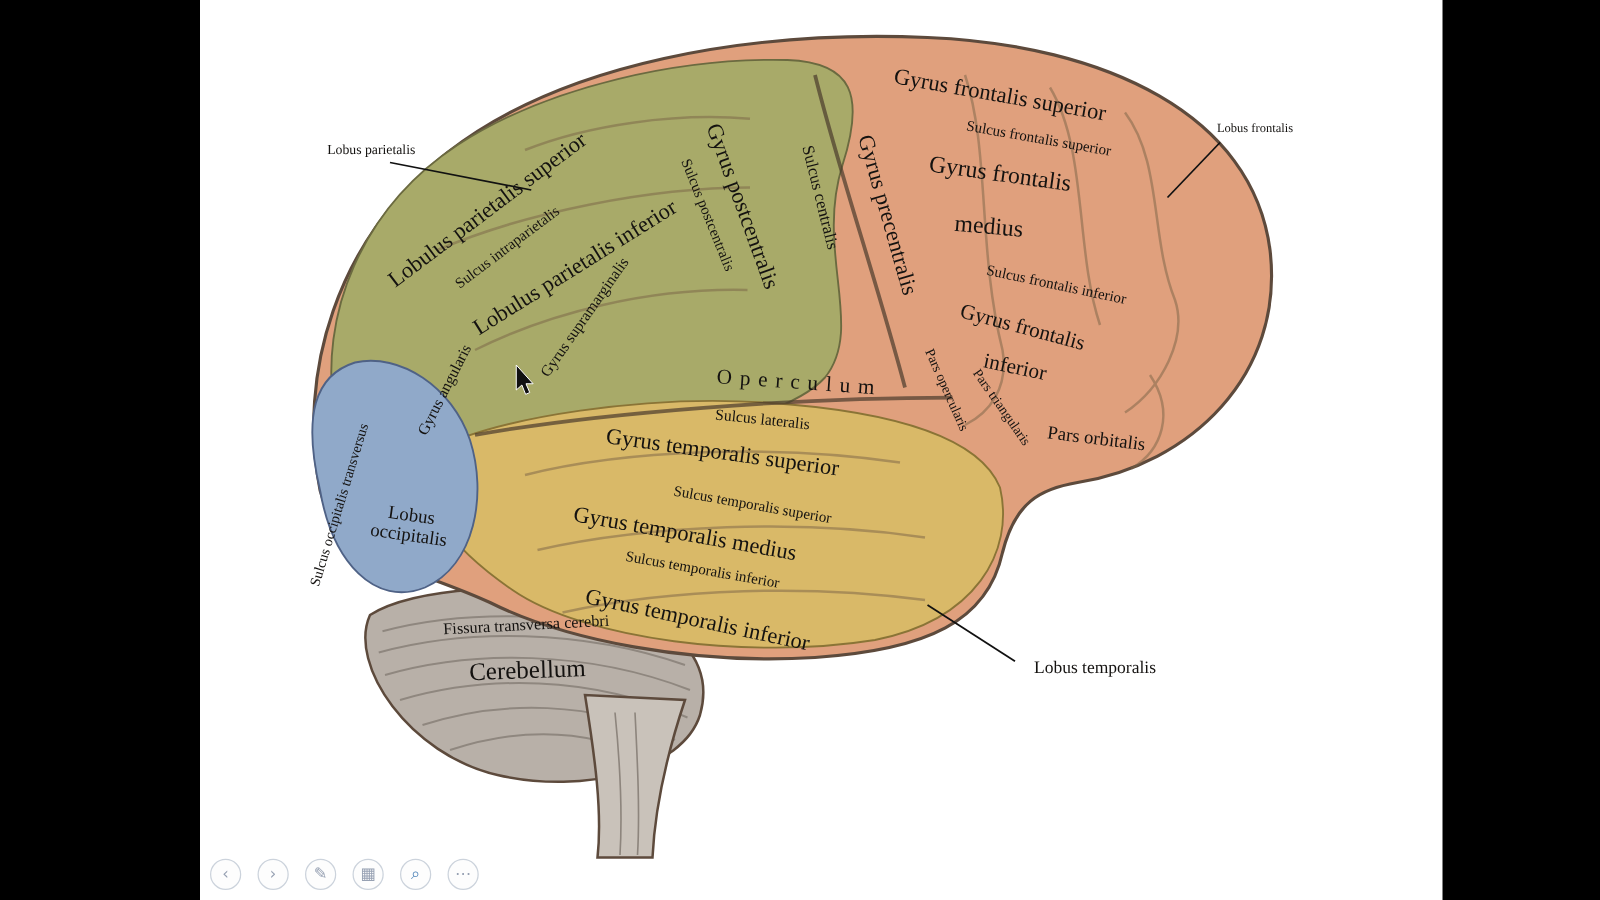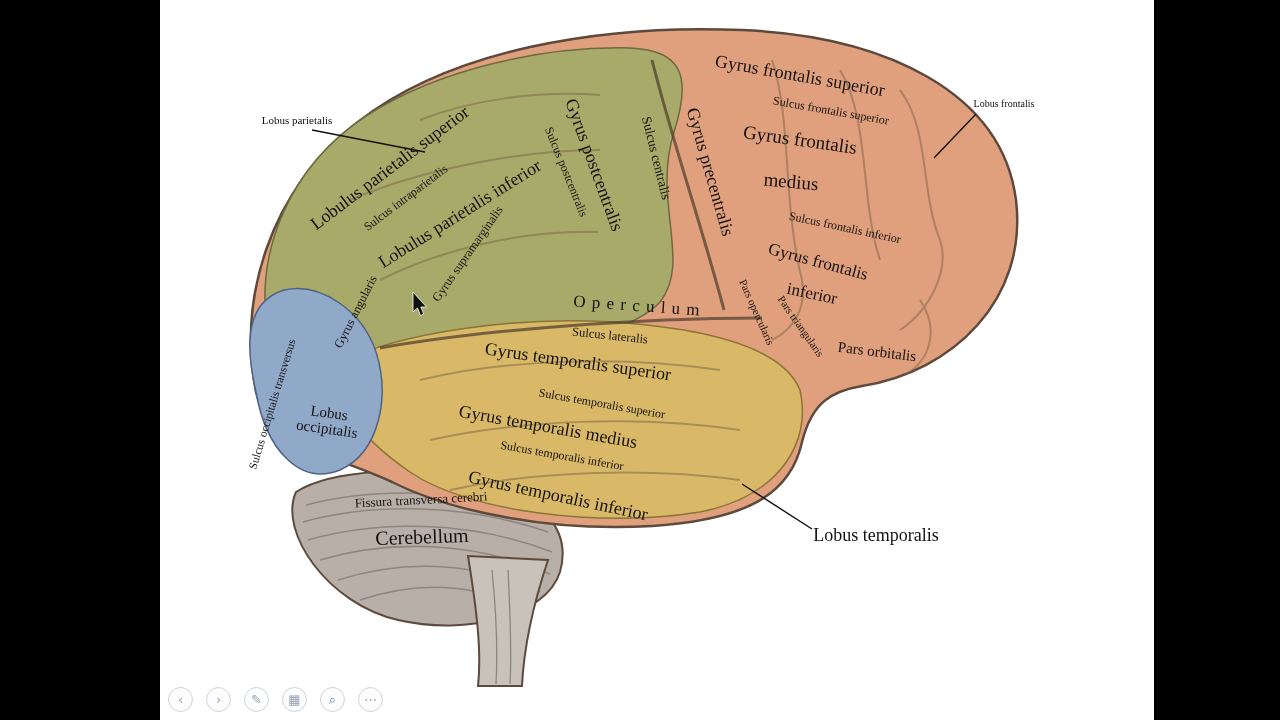--- a/index.html
+++ b/index.html
@@ -90,21 +90,21 @@
   <div class="lbl" style="left:757px;top:312px;font-size:11px;transform:translate(-50%,-50%) rotate(66deg);">Pars opercularis</div>
   <div class="lbl" style="left:801px;top:326px;font-size:11px;transform:translate(-50%,-50%) rotate(55deg);">Pars triangularis</div>
   <div class="lbl" style="left:877px;top:352px;font-size:15px;transform:translate(-50%,-50%) rotate(7deg);">Pars orbitalis</div>
   <div class="lbl" style="left:637px;top:306px;font-size:17px;letter-spacing:1px;transform:translate(-50%,-50%) rotate(4deg);">O p e r c u l u m</div>
   <div class="lbl" style="left:610px;top:336px;font-size:12.5px;transform:translate(-50%,-50%) rotate(6deg);">Sulcus lateralis</div>
   <div class="lbl" style="left:578px;top:362px;font-size:18px;transform:translate(-50%,-50%) rotate(8deg);">Gyrus temporalis superior</div>
   <div class="lbl" style="left:602px;top:404px;font-size:12px;transform:translate(-50%,-50%) rotate(10deg);">Sulcus temporalis superior</div>
   <div class="lbl" style="left:548px;top:427px;font-size:18px;transform:translate(-50%,-50%) rotate(10deg);">Gyrus temporalis medius</div>
   <div class="lbl" style="left:562px;top:456px;font-size:12px;transform:translate(-50%,-50%) rotate(10deg);">Sulcus temporalis inferior</div>
   <div class="lbl" style="left:558px;top:496px;font-size:18px;transform:translate(-50%,-50%) rotate(12deg);">Gyrus temporalis inferior</div>
-  <div class="lbl" style="left:876px;top:535px;font-size:18px;transform:translate(-50%,-50%);">Lobus temporalis</div>
+  <div class="lbl" style="left:876px;top:535px;font-size:14px;transform:translate(-50%,-50%);">Lobus temporalis</div>
   <div class="lbl wrap" style="left:328px;top:421px;width:80px;font-size:15px;transform:translate(-50%,-50%) rotate(8deg);">Lobus occipitalis</div>
   <div class="lbl" style="left:272px;top:404px;font-size:11.5px;transform:translate(-50%,-50%) rotate(-73deg);">Sulcus occipitalis transversus</div>
   <div class="lbl" style="left:421px;top:500px;font-size:13px;transform:translate(-50%,-50%) rotate(-3deg);">Fissura transversa cerebri</div>
   <div class="lbl" style="left:422px;top:537px;font-size:20px;transform:translate(-50%,-50%) rotate(-2deg);">Cerebellum</div>
 
   <div class="toolbar">
     <button class="tbtn">
       <span>‹</span>
     </button>
     <button class="tbtn">

